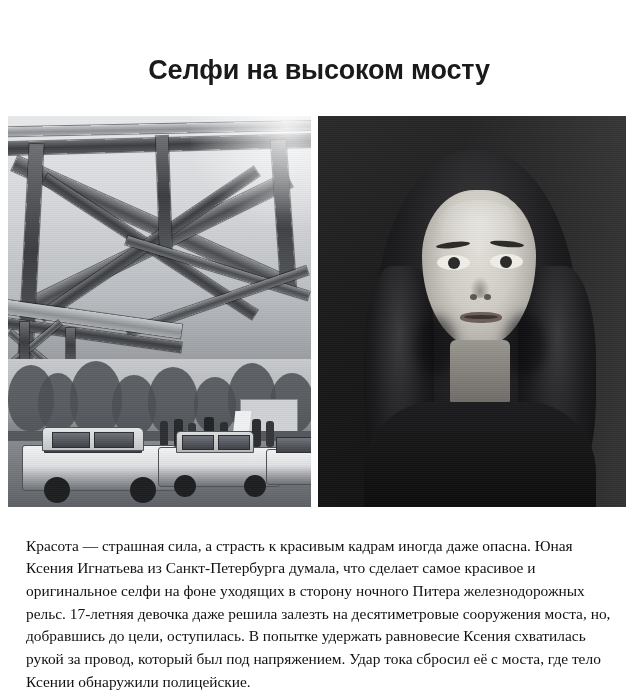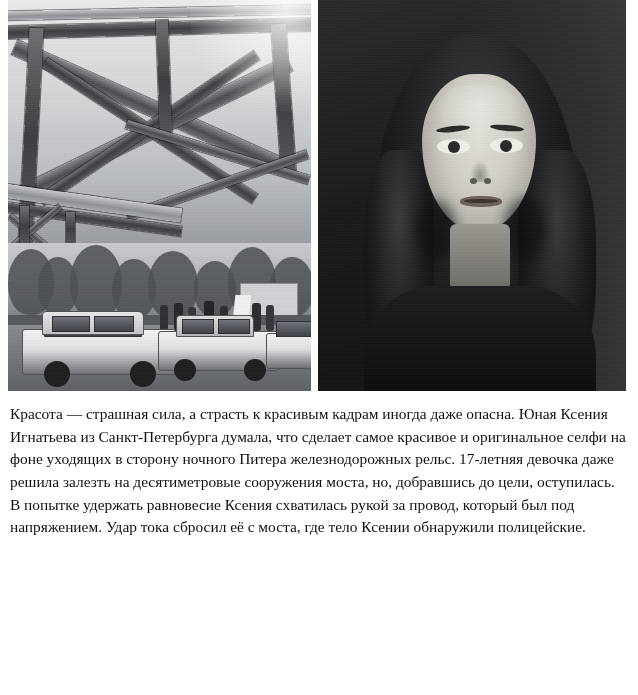--- a/index.html
+++ b/index.html
@@ -146,27 +146,28 @@
     opacity: 0.6;
   }
 
   .article {
     padding: 12px 10px 0 10px;
     font-size: 15.4px;
     line-height: 1.47;
     text-align: left;
     color: #111;
   }
-  .article p { margin: 0; }
+  .article p { margin: 16px; }
 </style>
 </head>
 <body>
 
 <div class="page">
 
+  <h1 class="headline">Селфи на высоком мосту</h1>
 
   <div class="media">
 
     <div class="media-left">
 
       <div class="photo photo-bridge">
 
         <div class="girder" style="left:-10px; top:22px; width:330px; height:13px; transform:rotate(-1.5deg);"></div>
         <div class="girder light" style="left:-10px; top:8px; width:330px; height:9px; transform:rotate(-1.2deg);"></div>
 

